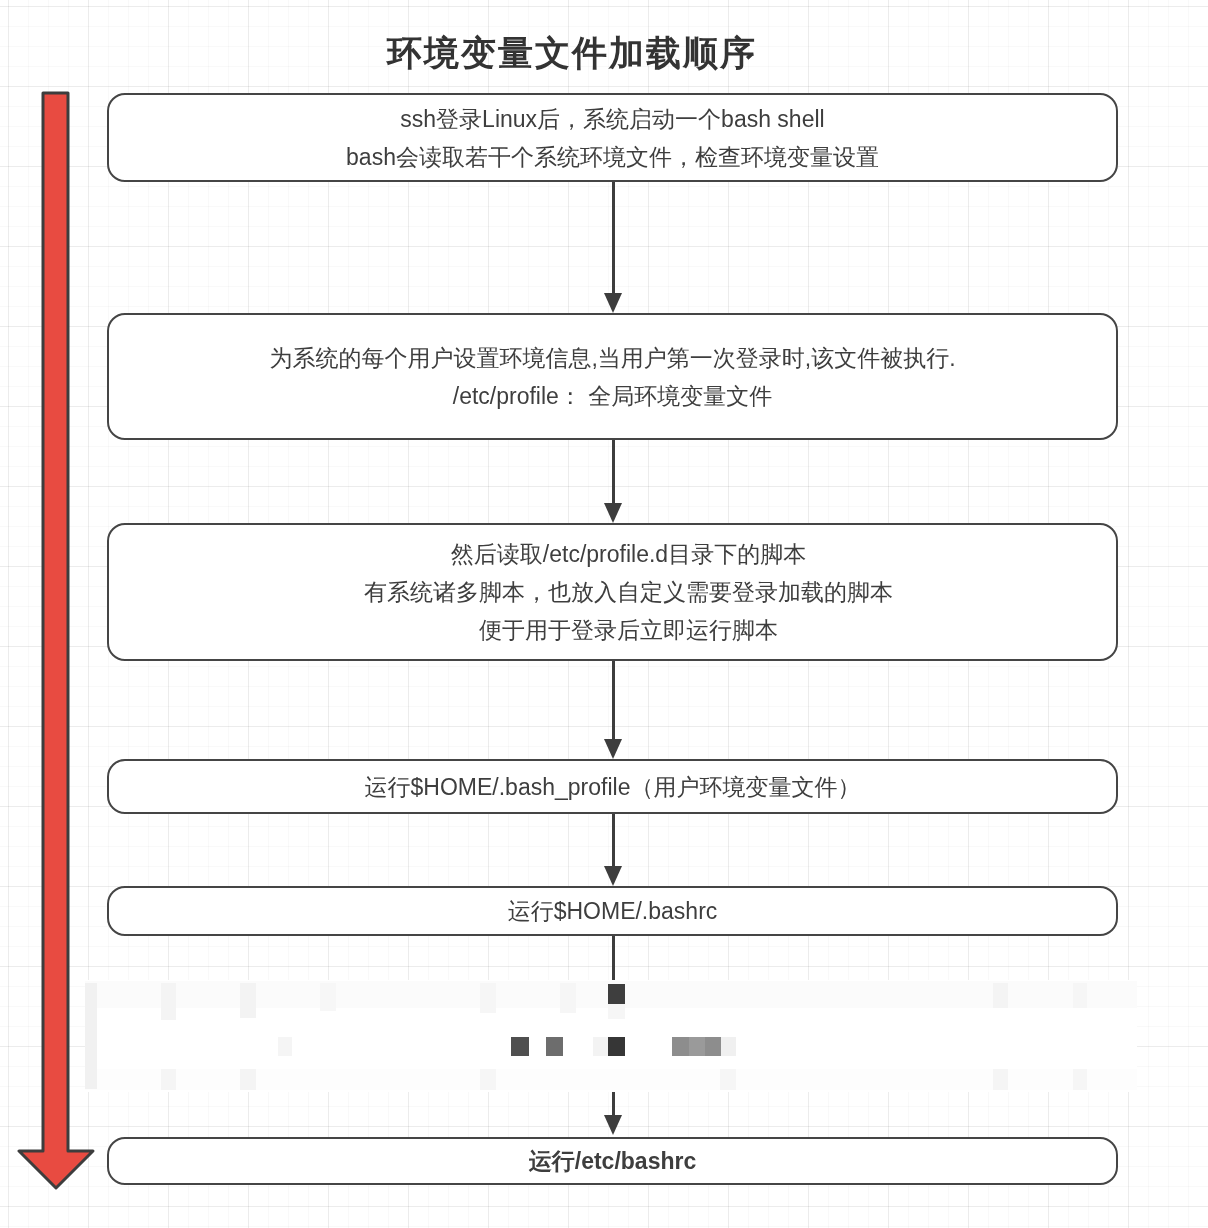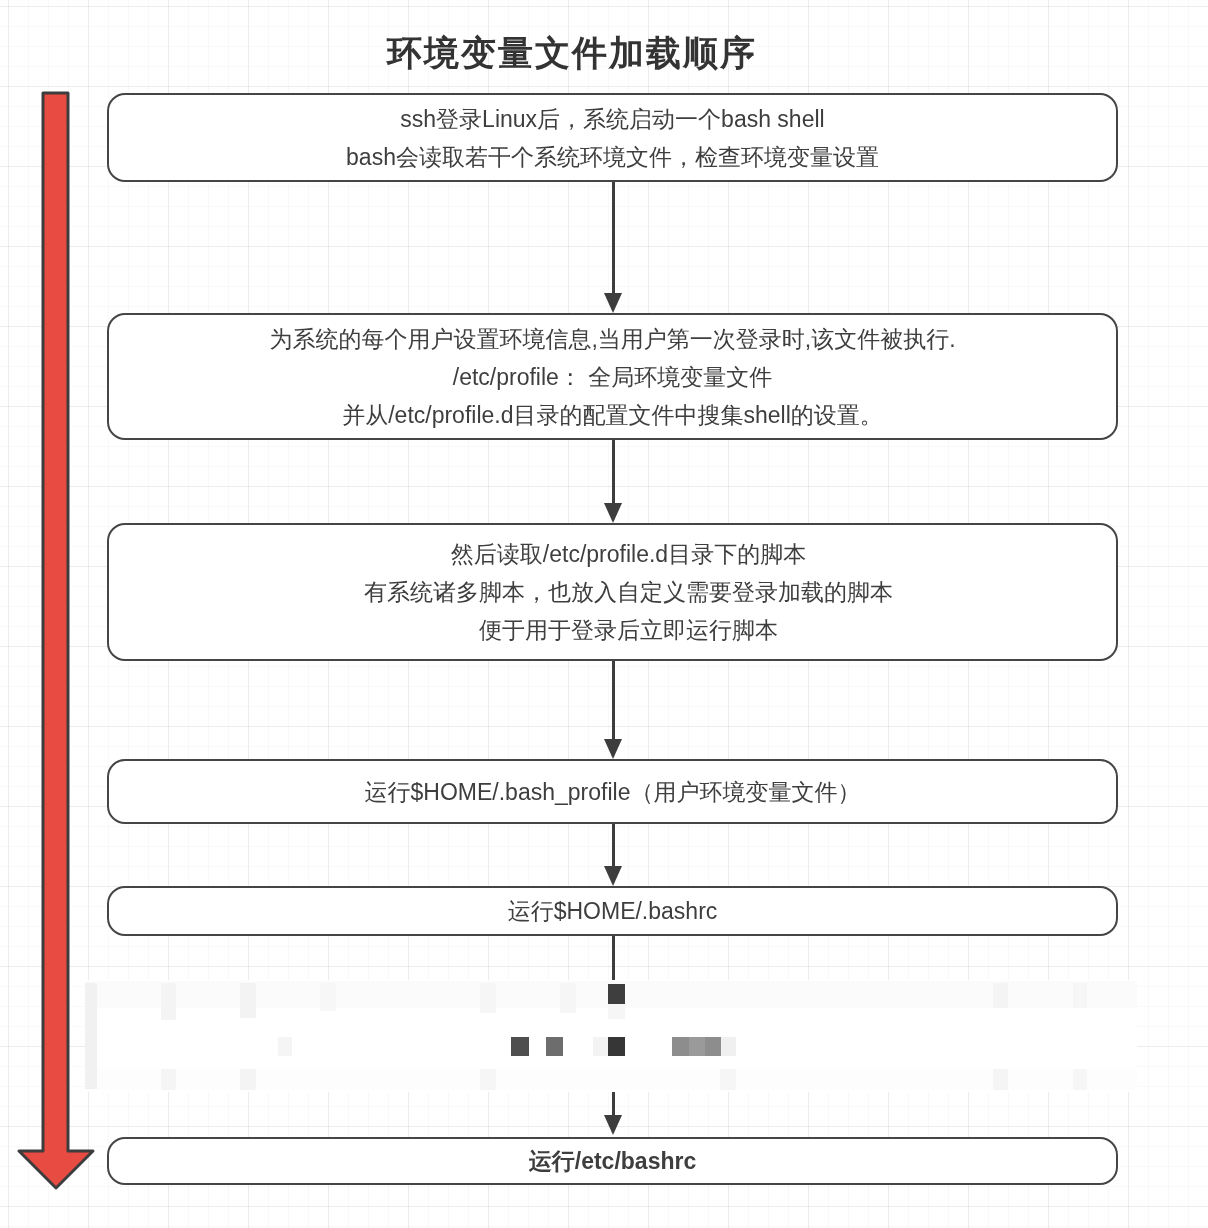--- a/index.html
+++ b/index.html
@@ -59,21 +59,21 @@
   .node-line {
     font-size: 23px;
     line-height: 38px;
     color: var(--text-color, #3e3e3e);
     text-align: center;
     white-space: nowrap;
   }
   .n1 { top: 93px;   height: 89px; }
   .n2 { top: 313px;  height: 127px; }
   .n3 { top: 523px;  height: 138px; padding-left: 32px; }
-  .n4 { top: 759px;  height: 65px; }
+  .n4 { top: 759px;  height: 55px; }
   .n5 { top: 886px;  height: 50px; }
   .n6 { top: 1137px; height: 48px; font-weight: bold; }
 
   .cline {
     position: absolute;
     left: 612px;
     width: 2.5px;
     background: var(--diagram-stroke, #3d3d3d);
     z-index: 1;
   }
@@ -148,21 +148,20 @@
   <div class="chead c5bhead"></div>
 
   <div class="node n1">
     <div class="node-line">ssh登录Linux后，系统启动一个bash shell</div>
     <div class="node-line">bash会读取若干个系统环境文件，检查环境变量设置</div>
   </div>
 
   <div class="node n2">
     <div class="node-line">为系统的每个用户设置环境信息,当用户第一次登录时,该文件被执行.</div>
     <div class="node-line">/etc/profile：  全局环境变量文件</div>
-    <div class="node-line">并从/etc/profile.d目录的配置文件中搜集shell的设置。</div>
   </div>
 
   <div class="node n3">
     <div class="node-line">然后读取/etc/profile.d目录下的脚本</div>
     <div class="node-line">有系统诸多脚本，也放入自定义需要登录加载的脚本</div>
     <div class="node-line">便于用于登录后立即运行脚本</div>
   </div>
 
   <div class="node n4">
     <div class="node-line">运行$HOME/.bash_profile（用户环境变量文件）</div>

